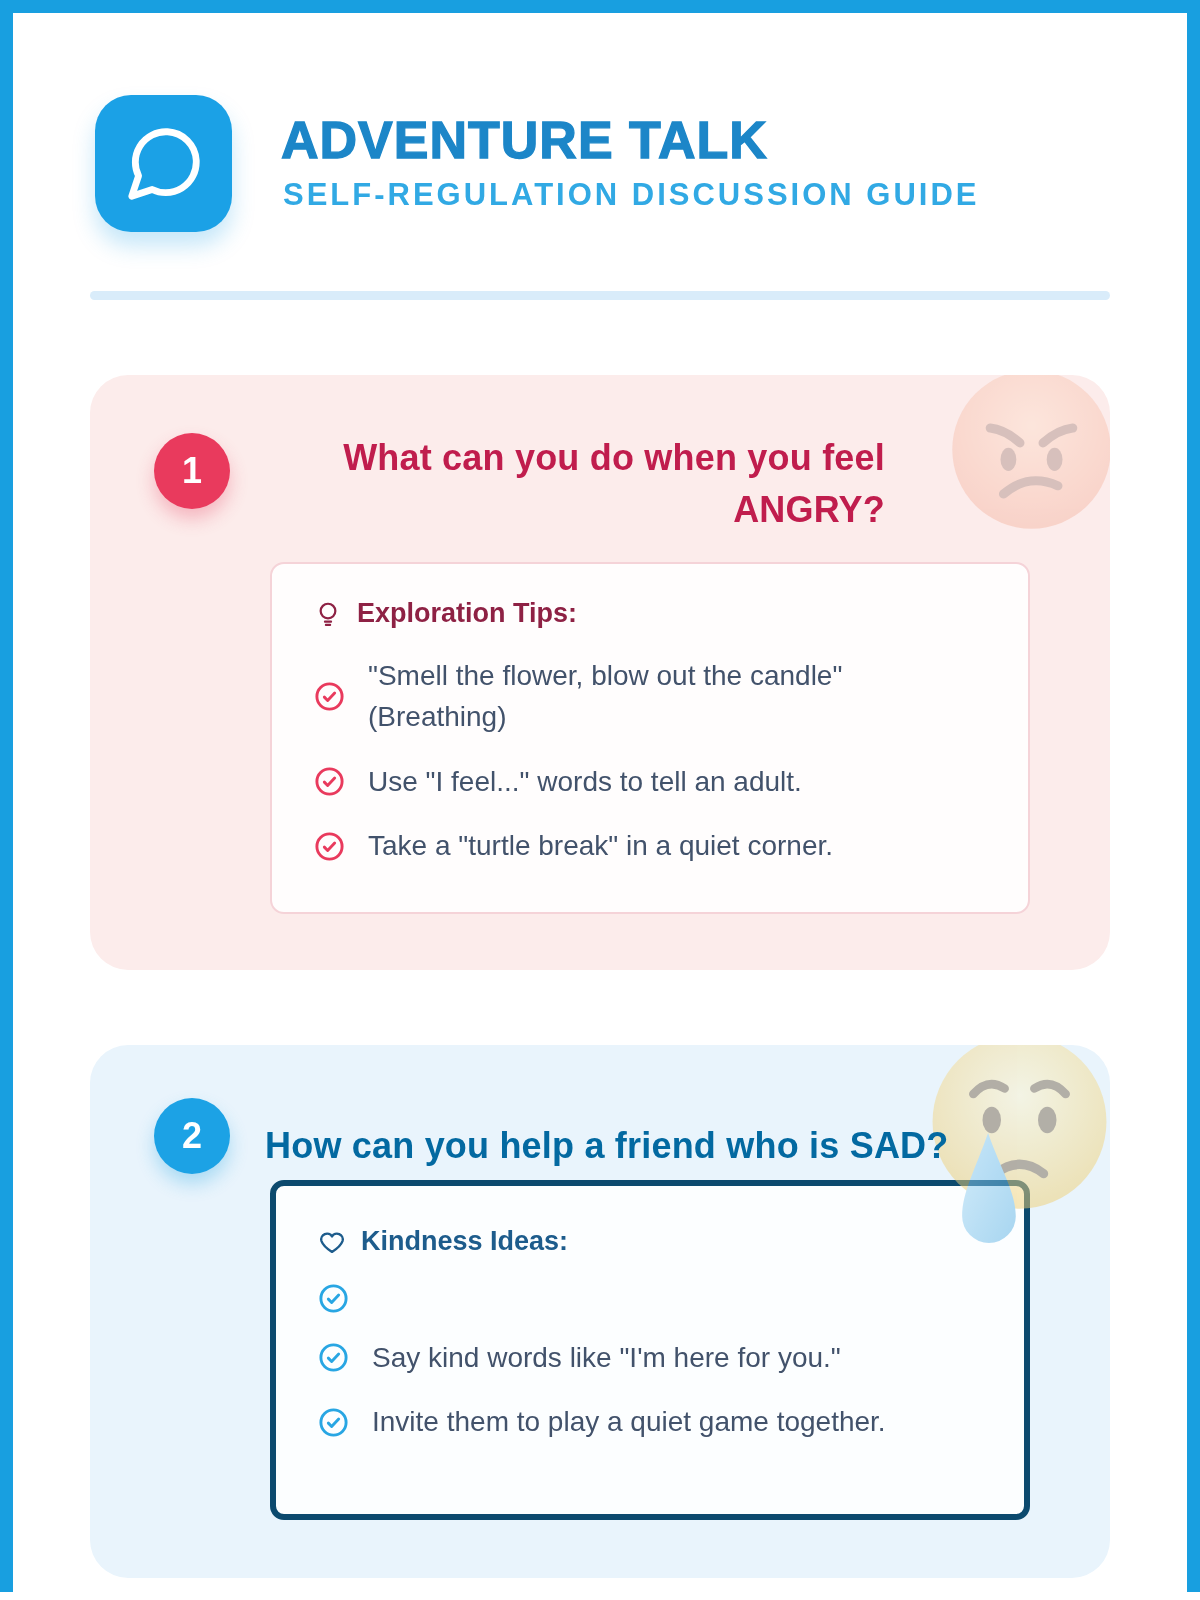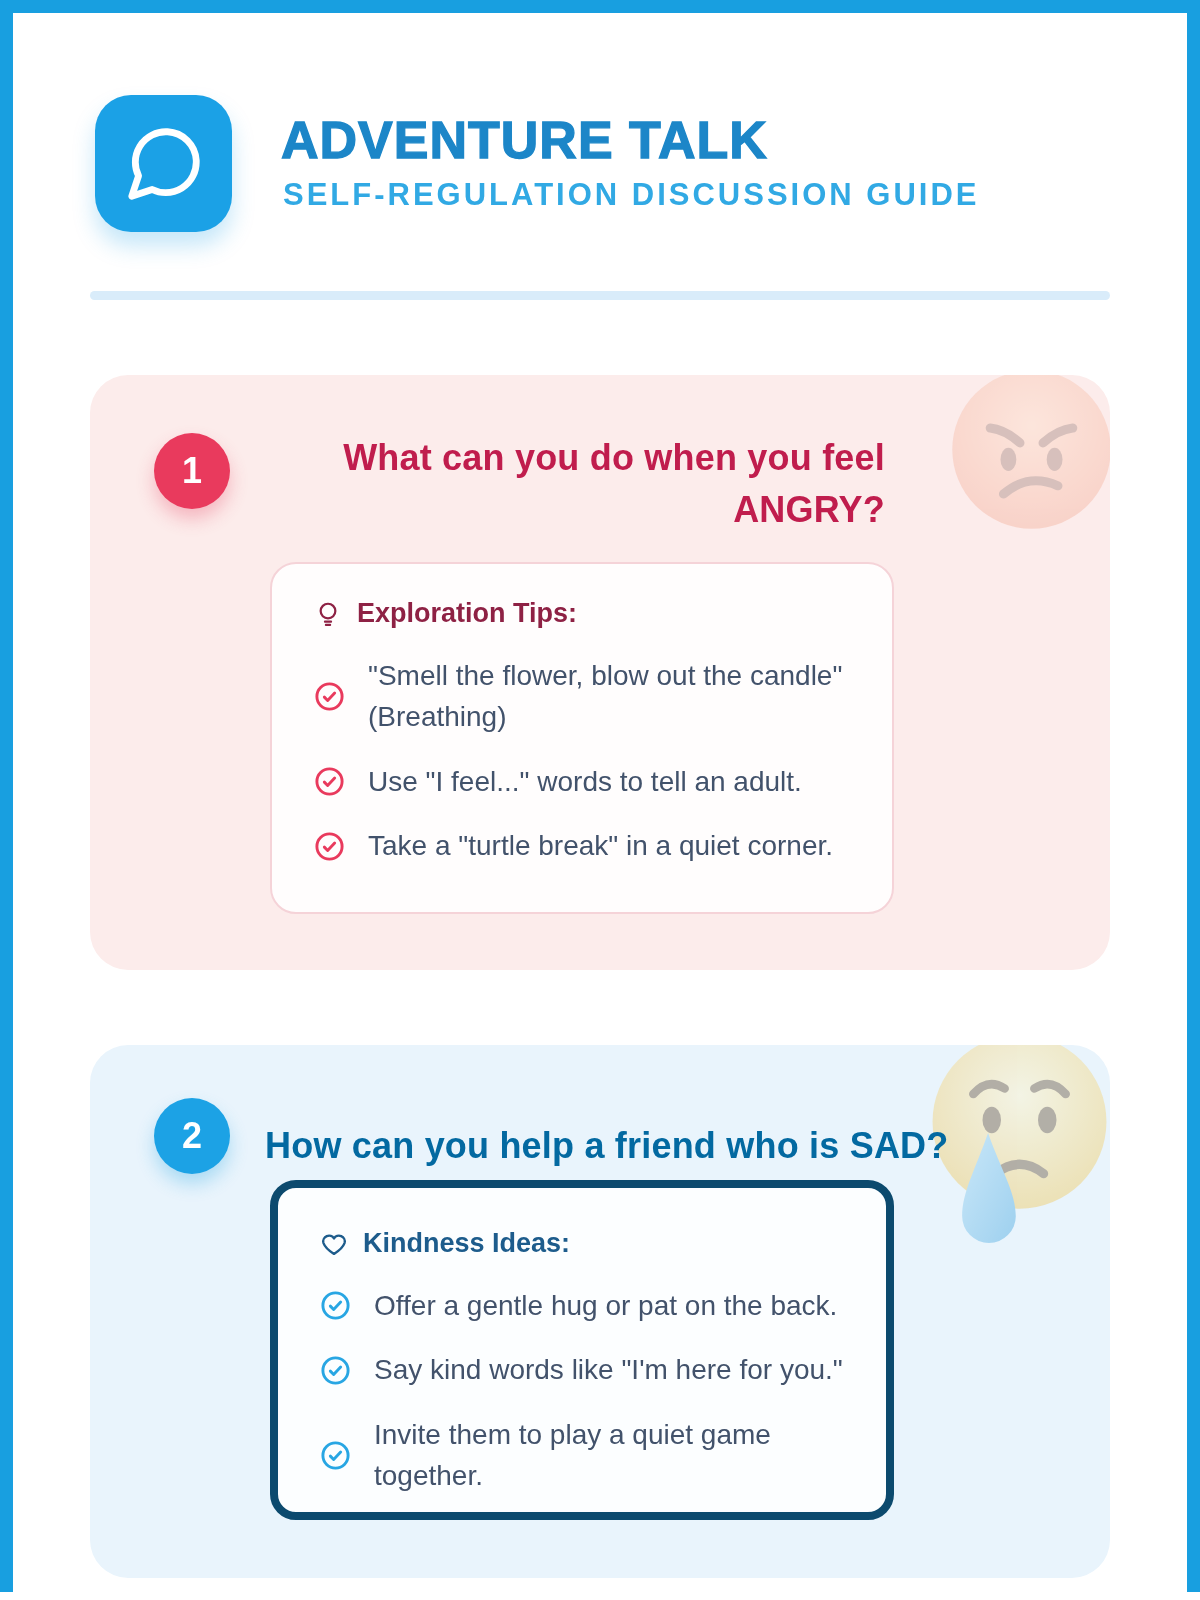--- a/index.html
+++ b/index.html
@@ -51,25 +51,25 @@
   .section-2 .badge { top:53px; background:#1ca2e5; box-shadow:0 10px 18px rgba(28,162,229,0.30); }
 
   .question {
     position:absolute; left:175px; font-size:36px; font-weight:bold;
     line-height:1.45; z-index:3; letter-spacing:0.2px;
   }
   .section-1 .question { top:57px; max-width:620px; color:#c01d4d;text-align:right; }
   .section-2 .question { top:60px; white-space:nowrap; color:#0369a1;margin-top:15px; }
 
   .inner-card {
-    position:absolute; left:180px; width:624px; border-radius:26px; z-index:1;
+    position:absolute; left:180px; width:760px; border-radius:14px; z-index:1;
     padding:34px 42px 34px 42px;
   }
   .section-1 .inner-card { top:187px; height:352px; background:#fffdfd; border:2px solid #f5d3d8; }
-  .section-2 .inner-card { top:135px; height:340px; background:#fcfeff; border:8px solid #0c4a6e; padding-top:40px; }
+  .section-2 .inner-card { top:135px; height:340px; background:#fcfeff; border:6px solid #0c4a6e; padding-top:40px; }
 
   .tips-header { display:flex; align-items:center; gap:15px; font-size:27px; font-weight:bold; }
   .section-1 .tips-header { color:#8e2144; }
   .section-2 .tips-header { color:#1d5c8c; }
   .tips-header svg { width:28px; height:28px; flex:0 0 auto; }
 
   .tips-list { list-style:none; margin-top:26px; display:flex; flex-direction:column; gap:23px; }
   .tip-row { display:flex; align-items:center; gap:23px; font-size:28px; color:#42526b; line-height:1.48; }
   .section-1 .tip-row .check-icon { color:#e93a5d; }
   .section-2 .tip-row .check-icon { color:#28a6e3; }
@@ -189,21 +189,20 @@
           </svg>
         </span>
         <span>Kindness Ideas:</span>
       </div>
       <ul class="tips-list">
         <li class="tip-row">
           <svg class="check-icon" viewBox="0 0 30 30" fill="none" stroke="currentColor" stroke-width="2.8" stroke-linecap="round" stroke-linejoin="round">
             <circle cx="15" cy="15" r="12.2"></circle>
               <path d="M10 15.6 L13.2 18.8 L20 11.6"></path>
           </svg>
-          <span>Offer a gentle hug or pat on the back.</span>
         </li>
         <li class="tip-row">
           <svg class="check-icon" viewBox="0 0 30 30" fill="none" stroke="currentColor" stroke-width="2.8" stroke-linecap="round" stroke-linejoin="round">
             <circle cx="15" cy="15" r="12.2"></circle>
               <path d="M10 15.6 L13.2 18.8 L20 11.6"></path>
           </svg>
           <span>Say kind words like "I'm here for you."</span>
         </li>
         <li class="tip-row">
           <svg class="check-icon" viewBox="0 0 30 30" fill="none" stroke="currentColor" stroke-width="2.8" stroke-linecap="round" stroke-linejoin="round">

